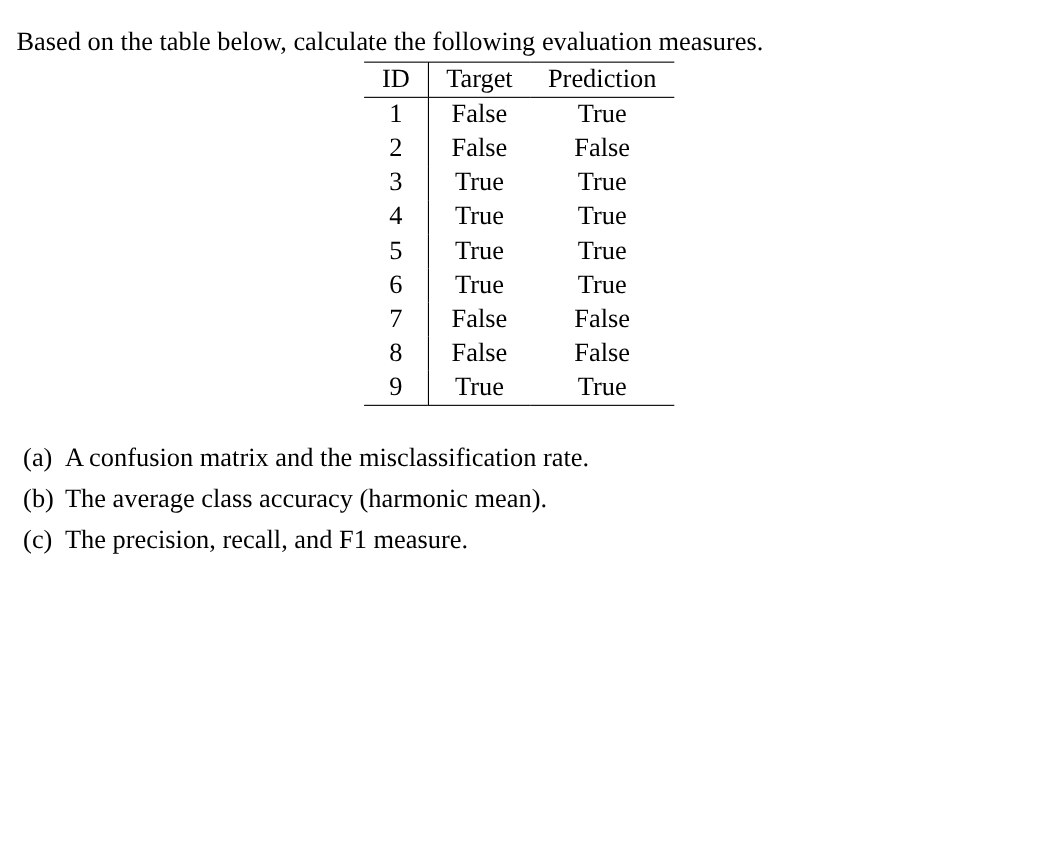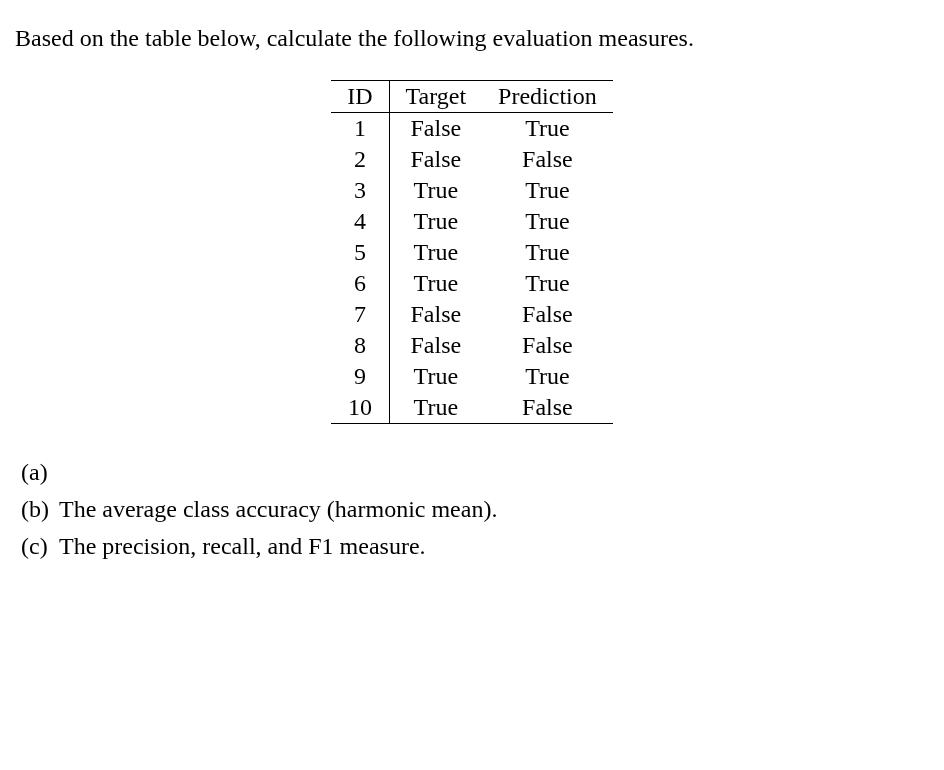--- a/index.html
+++ b/index.html
@@ -6,21 +6,21 @@
       font-family: "Times New Roman", Times, serif;
       font-size: 24px;
       margin: 0;
       padding: 25px 15px;
       color: #000;
       background: #fff;
       width: 944px;
       box-sizing: border-box;
     }
     .intro {
-      margin-bottom: 28px;
+      margin-bottom: 4px;
     }
     .table-wrap {
       display: flex;
       justify-content: center;
       margin-bottom: 35px;
     }
     table {
       border-collapse: collapse;
       font-size: 24px;
     }
@@ -109,32 +109,28 @@
         <tr>
           <td class="col-id">8</td>
           <td>False</td>
           <td>False</td>
         </tr>
         <tr>
           <td class="col-id">9</td>
           <td>True</td>
           <td>True</td>
         </tr>
-        <tr>
-          <td class="col-id">10</td>
-          <td>True</td>
-          <td>False</td>
-        </tr>
       </tbody>
   </table>
 </div>
 
 <div class="questions" id="qlist">
     <div class="q-row">
       <div class="q-label">(a)</div>
+      <div>A confusion matrix and the misclassification rate.</div>
     </div>
     <div class="q-row">
       <div class="q-label">(b)</div>
       <div>The average class accuracy (harmonic mean).</div>
     </div>
     <div class="q-row">
       <div class="q-label">(c)</div>
       <div>The precision, recall, and F1 measure.</div>
     </div>
   </div>

